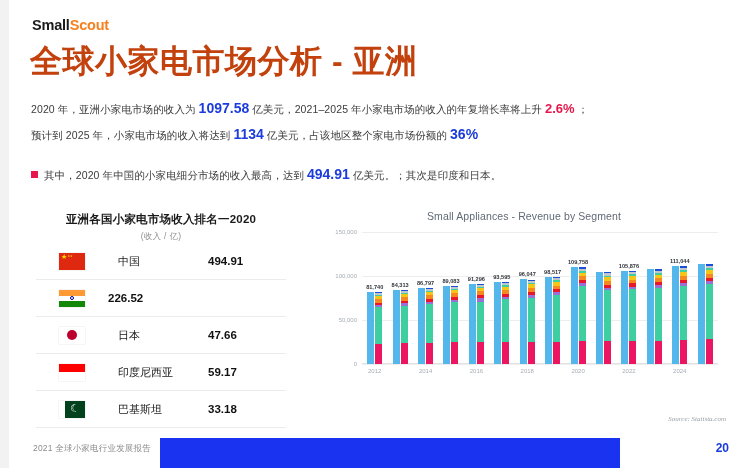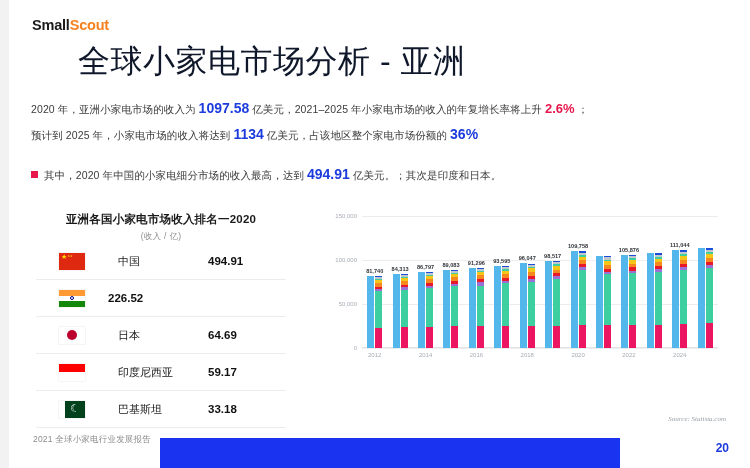--- a/index.html
+++ b/index.html
@@ -15,23 +15,22 @@
   .edge-strip{position:absolute;left:0;top:0;width:9px;height:468px;background:#f2f2f2;}
 
   
   .logo{position:absolute;left:32px;top:17px;font-size:14.5px;font-weight:700;letter-spacing:-0.2px;}
   .logo .jungle{color:#1a1a1a;}
   .logo .scout{color:#f58220;}
 
   
   .title{
     position:absolute;left:30px;top:40px;
-    font-size:32px;font-weight:400;color:#0f172a;letter-spacing:0.5px;
+    font-size:32px;font-weight:700;color:#c2410c;letter-spacing:0.5px;
     white-space:nowrap;
-    margin-left:48px;
   }
 
   
   .para{position:absolute;left:31px;font-size:10.5px;color:#3b3b3b;white-space:nowrap;letter-spacing:0.1px;}
   .para.l1{top:100px;}
   .para.l2{top:126px;}
   .para.l3{top:166px;left:31px;}
   .num-blue{color:#1b3bdd;font-weight:700;font-size:14px;letter-spacing:0px;}
   .num-red{color:#e8174b;font-weight:700;font-size:13px;letter-spacing:0px;}
   .bullet-sq{display:inline-block;width:7px;height:7px;background:#e8174b;margin-right:6px;vertical-align:1px;}
@@ -80,21 +79,21 @@
   .seg{width:100%;}
   .dlabel{
     position:absolute;left:50%;transform:translateX(-50%);
     font-size:5.6px;font-weight:700;color:#2f3338;white-space:nowrap;
   }
   .xticks{position:relative;margin-left:40px;margin-right:8px;height:14px;display:flex;}
   .xt{flex:1;text-align:center;font-size:6px;color:#a7adb4;padding-top:4px;}
 
   
   .source{position:absolute;right:24px;top:415px;font-size:7px;color:#9aa0a6;font-style:italic;font-family:"Liberation Serif",serif;}
-  .foot-label{position:absolute;left:33px;top:434px;font-size:8.5px;color:#8c8c8c;letter-spacing:0.2px;}
+  .foot-label{position:absolute;left:33px;top:443px;font-size:8.5px;color:#8c8c8c;letter-spacing:0.2px;}
   .foot-bar{position:absolute;left:160px;top:438px;width:460px;height:30px;background:#1a33f0;}
   .pagenum{position:absolute;right:21px;top:441px;font-size:12px;font-weight:700;color:#1b3bdd;}
 </style>
 </head>
 <body>
 
 <div class="slide">
 
   <div class="edge-strip"></div>
 
@@ -140,39 +139,40 @@
       <div class="rank-flagcell">
           <span class="flag flag-in"></span>
         </div>
       <div class="rank-val">226.52</div>
     </div>
     <div class="rank-row">
       <div class="rank-flagcell">
           <span class="flag flag-jp"></span>
         </div>
       <div class="rank-name">日本</div>
-      <div class="rank-val">64.69</div>
+      <div class="rank-val">47.66</div>
     </div>
     <div class="rank-row">
       <div class="rank-flagcell">
           <span class="flag flag-id"></span>
         </div>
       <div class="rank-name">印度尼西亚</div>
       <div class="rank-val">59.17</div>
     </div>
     <div class="rank-row">
       <div class="rank-flagcell">
           <span class="flag flag-pk"></span>
         </div>
       <div class="rank-name">巴基斯坦</div>
       <div class="rank-val">33.18</div>
     </div>
   </div>
 
   <div class="chart-panel">
+    <div class="chart-title">Small Appliances - Revenue by Segment</div>
     <div class="plot" id="plot">
       <div class="axis-base"></div>
     <div class="gridline" style="top: 132px;"></div>
         <div class="ytick" style="top: 132px;">0</div>
         <div class="gridline" style="top: 88px;"></div>
         <div class="ytick" style="top: 88px;">50,000</div>
         <div class="gridline" style="top: 44px;"></div>
         <div class="ytick" style="top: 44px;">100,000</div>
         <div class="gridline" style="top: 0px;"></div>
         <div class="ytick" style="top: 0px;">150,000</div>

